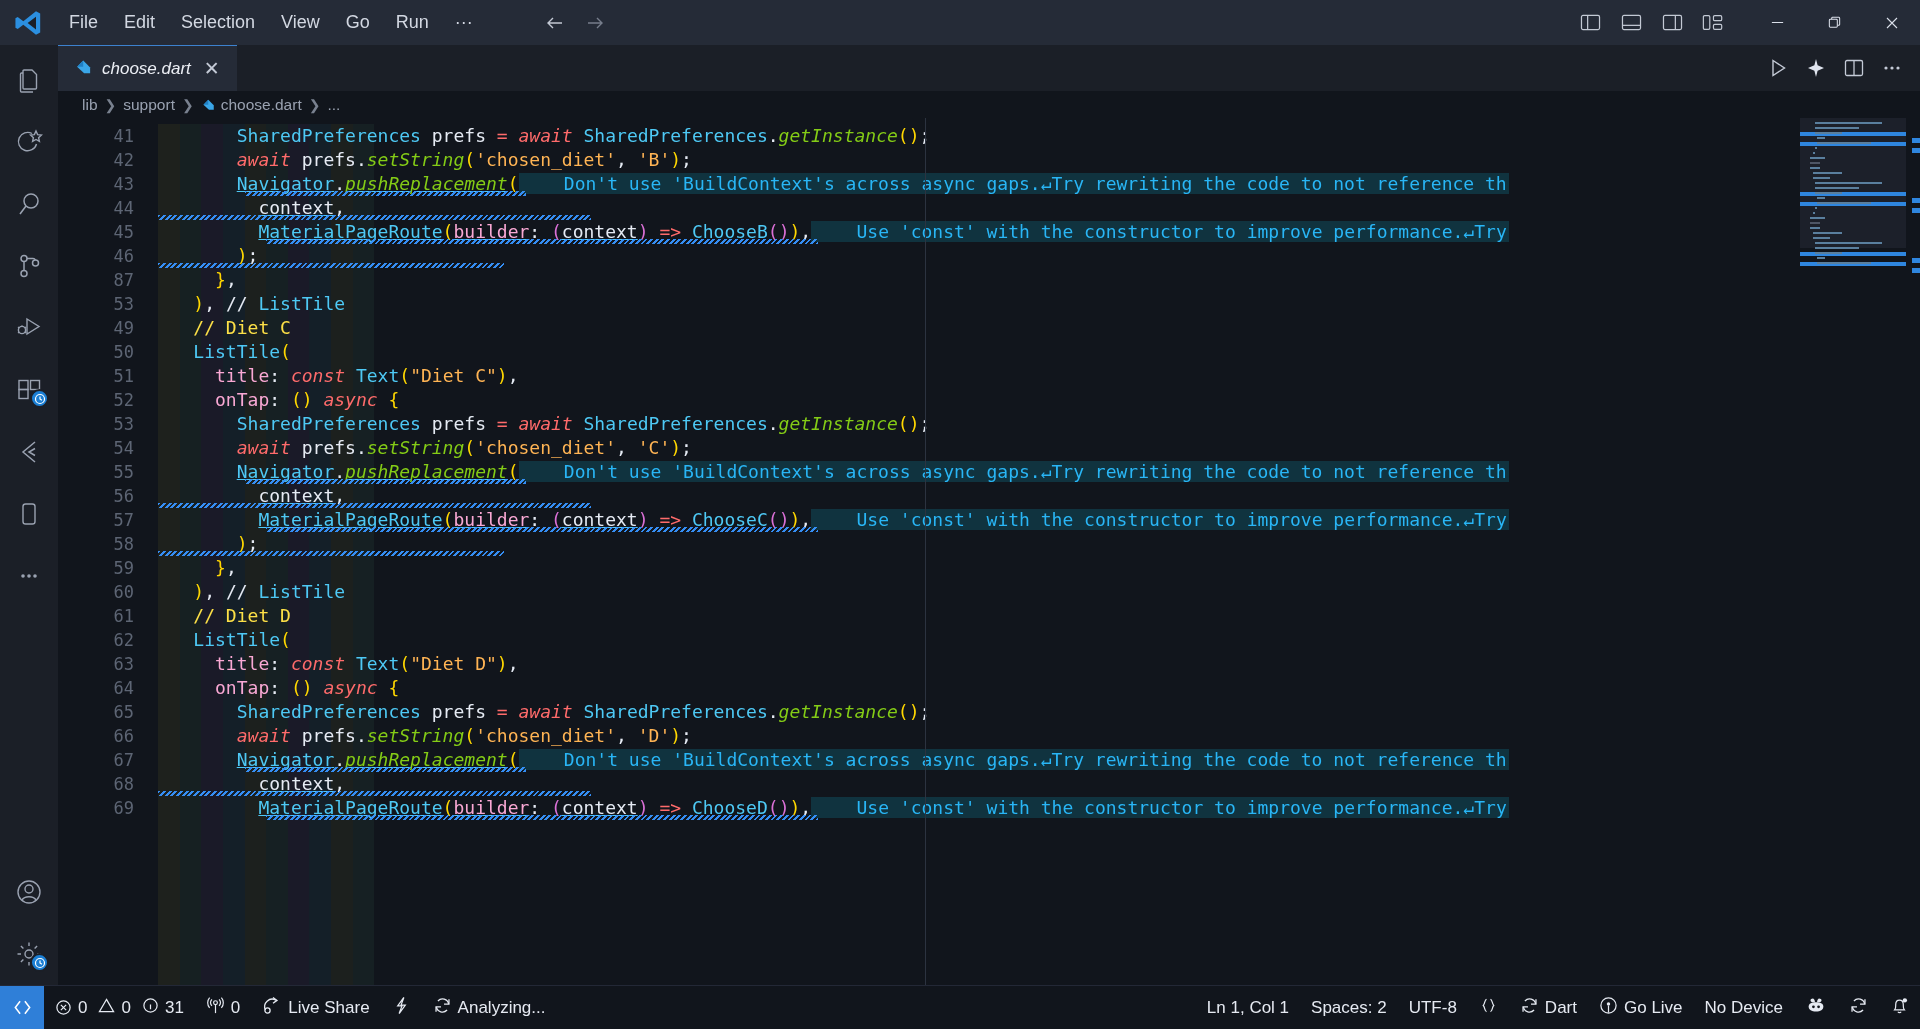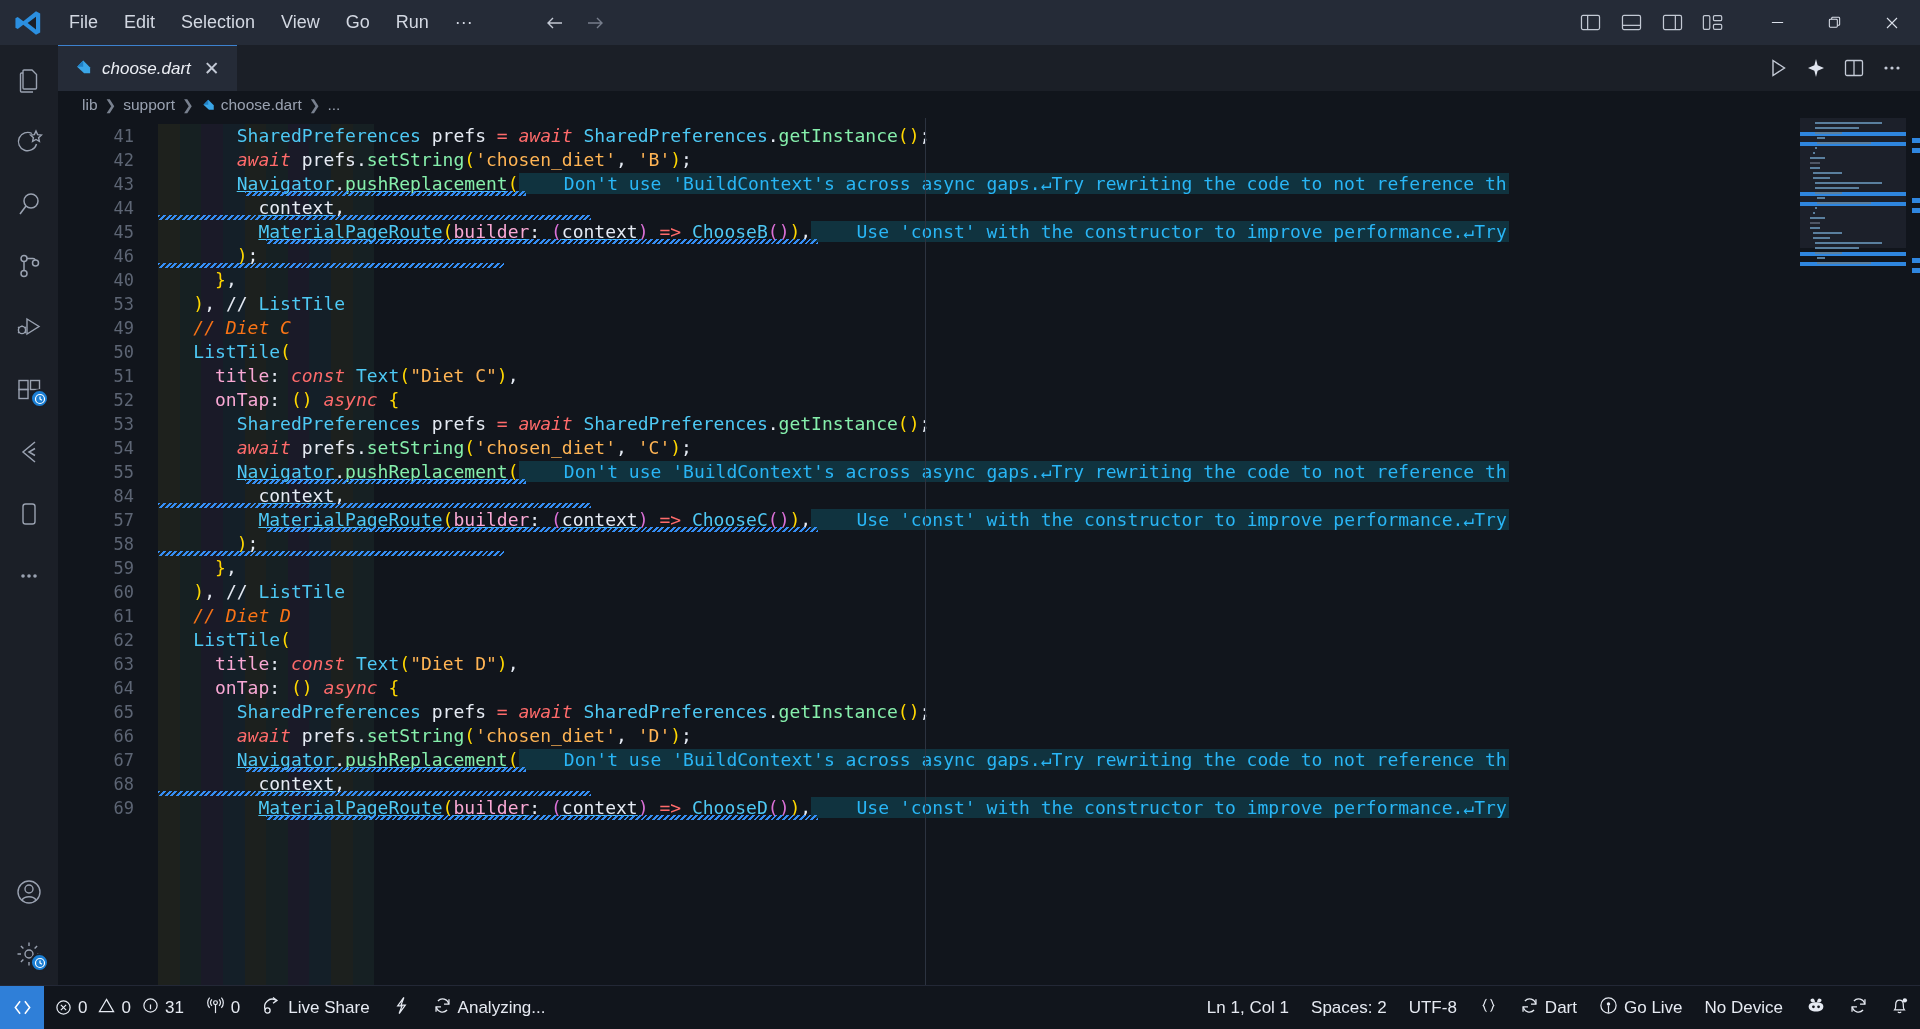--- a/index.html
+++ b/index.html
@@ -111,26 +111,26 @@
   .code .ln { height: 24px; }
   
   .guides { position: absolute; top: 6px; left: 0; right: 0; bottom: 0; z-index: 1; }
   .guide { position: absolute; top: 0; bottom: 0; width: 22px; }
 
   
   .t-type   { color: #4ec9f5; }
   .t-var    { color: #e6ebf4; }
   .t-kw     { color: #ff6b6b; font-style: italic; }
   .t-op     { color: #ff6b6b; }
-  .t-fn     { color: #86efac; }
+  .t-fn     { color: #84cc16; font-style: italic; }
   .t-str    { color: #ffb454; }
   .t-punc   { color: #e6ebf4; }
   .t-paren1 { color: #ffd700; }
   .t-paren2 { color: #da70d6; }
-  .t-cmt    { color: #f97316; font-style: italic; }
+  .t-cmt    { color: #fde047; }
   .t-field  { color: #f9a8d4; }
   .t-undl   { text-decoration: underline; text-decoration-color: #4ec9f5; }
 
   .hint { color: #29b6f6; background: #10333f; padding: 0 2px; }
   .squiggle {
     position: absolute; height: 5px; z-index: 3;
     background-image: repeating-linear-gradient(135deg, #3794ff 0 2px, transparent 2px 4px);
     opacity: .95;
   }
   .vruler { position: absolute; top: 0; bottom: 0; width: 1px; background: #2c3340; z-index: 4; }
@@ -396,30 +396,30 @@
       </div>
 
       <div class="codearea">
         <div class="gutter" id="gutter">
             <div class="ln">41</div>
             <div class="ln">42</div>
             <div class="ln">43</div>
             <div class="ln">44</div>
             <div class="ln">45</div>
             <div class="ln">46</div>
-            <div class="ln">40</div>
+            <div class="ln">87</div>
             <div class="ln">53</div>
             <div class="ln">49</div>
             <div class="ln">50</div>
             <div class="ln">51</div>
             <div class="ln">52</div>
             <div class="ln">53</div>
             <div class="ln">54</div>
             <div class="ln">55</div>
-            <div class="ln">84</div>
+            <div class="ln">56</div>
             <div class="ln">57</div>
             <div class="ln">58</div>
             <div class="ln">59</div>
             <div class="ln">60</div>
             <div class="ln">61</div>
             <div class="ln">62</div>
             <div class="ln">63</div>
             <div class="ln">64</div>
             <div class="ln">65</div>
             <div class="ln">66</div>

